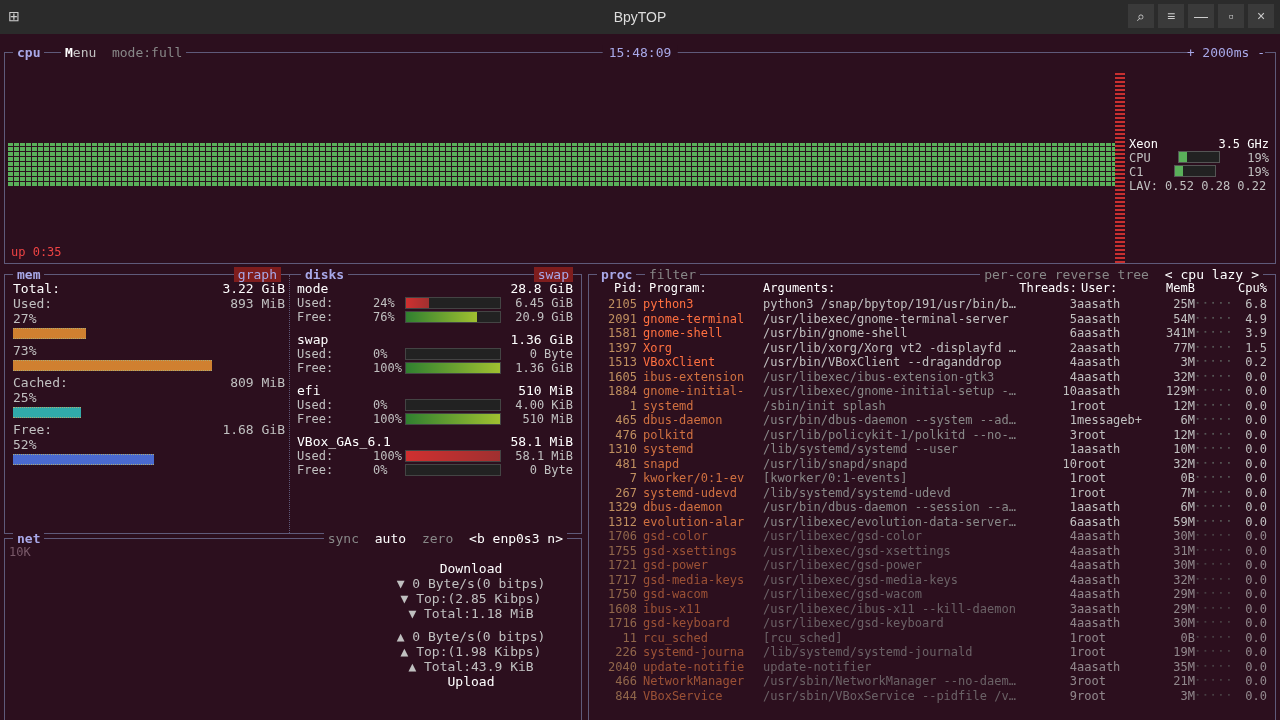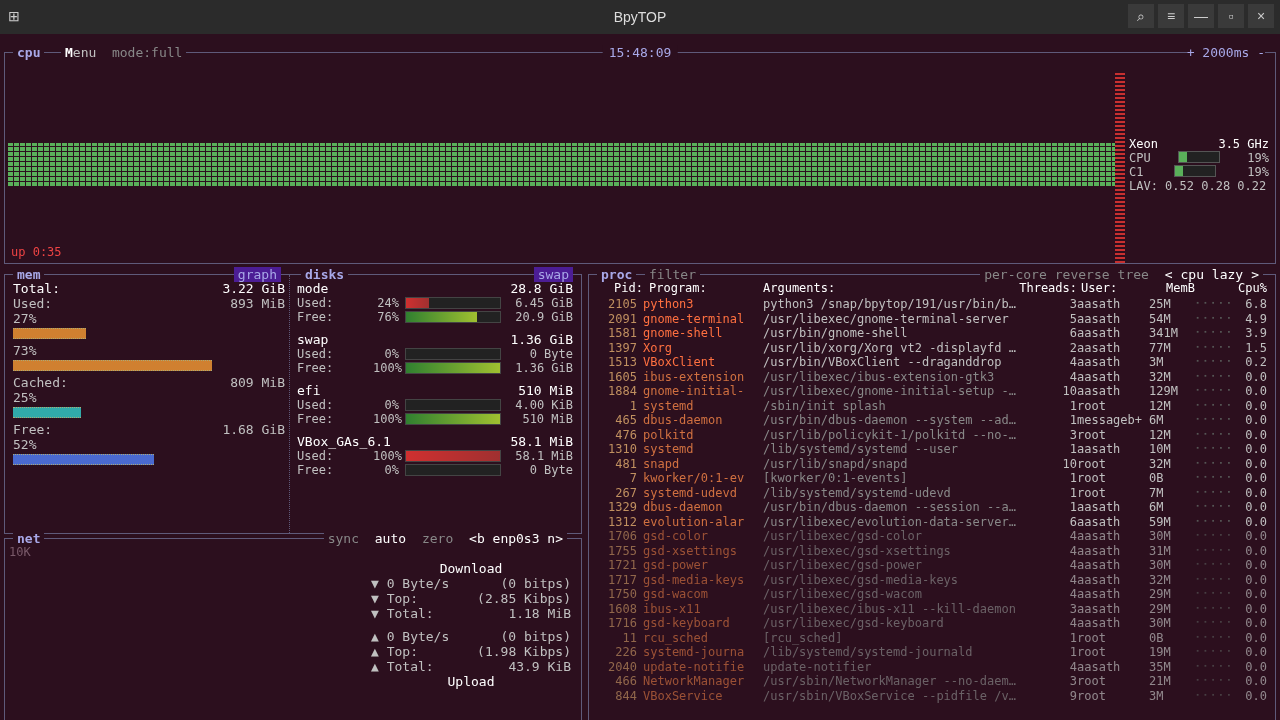--- a/index.html
+++ b/index.html
@@ -3,21 +3,21 @@
 <meta charset="utf-8">
 <style>
   html,body{margin:0;padding:0;width:1280px;height:720px;background:#2c0f1e;color:#c0c0c0;font-family:monospace;font-size:13px;overflow:hidden}
   .titlebar{height:34px;background:#2b2b2b;display:flex;align-items:center;justify-content:center;color:#ddd;font-family:sans-serif;font-size:14px;position:relative}
   .titlebar .icons{position:absolute;right:6px;top:4px;display:flex;gap:4px}
   .tb-btn{width:26px;height:24px;background:#3a3a3a;display:flex;align-items:center;justify-content:center;color:#ccc;font-size:14px}
   .tb-app{position:absolute;left:8px;top:8px;color:#ccc;font-size:14px}
   .main{position:absolute;top:34px;left:0;right:0;bottom:0}
   .box{position:absolute;border:1px solid #5f5a7a}
   .box-title{position:absolute;top:-8px;left:8px;background:#2c0f1e;color:#a8a8e8;padding:0 4px;font-weight:bold}
-  .box-rtitle{position:absolute;top:-8px;right:8px;background:#4c1d95;color:#a8a8e8;padding:0 4px}
+  .box-rtitle{position:absolute;top:-8px;right:8px;background:#7f1d1d;color:#a8a8e8;padding:0 4px}
   
   #cpu-box{left:4px;top:18px;right:4px;height:210px}
   .cpu-menu{position:absolute;top:-8px;left:56px;background:#2c0f1e;padding:0 4px}
   .cpu-menu span{color:#c0c0c0}
   .cpu-menu b{color:#fff}
   .clock{position:absolute;top:-8px;left:50%;transform:translateX(-50%);background:#2c0f1e;color:#a8a8e8;padding:0 6px}
   .interval{position:absolute;top:-8px;right:10px;background:#2c0f1e;color:#a8a8e8;}
   .cpu-graph{position:absolute;left:2px;right:150px;top:90px;height:44px;background:
     repeating-linear-gradient(90deg,#2c0f1e 0 1px,transparent 1px 6px),
     repeating-linear-gradient(0deg,#2c0f1e 0 1px,transparent 1px 5px),
@@ -34,50 +34,50 @@
   .mem-left{position:absolute;left:8px;top:6px;width:272px}
   .mem-right{position:absolute;left:292px;top:6px;width:276px}
   .kv{display:flex;justify-content:space-between}
   .hbar{height:9px;margin:2px 0 4px 0;background:linear-gradient(90deg,#d08030,#d08030);border-top:1px dotted #aa7;border-bottom:1px dotted #aa7}
   .hbar.blue{background:linear-gradient(90deg,#4a6ad0,#4a6ad0)}
   .hbar.teal{background:linear-gradient(90deg,#30aaaa,#30aaaa)}
   .disk-row{margin-bottom:2px}
   .disk-head{display:flex;justify-content:space-between;color:#fff}
   .disk-line{display:flex;align-items:center;gap:6px;font-size:12px}
   .disk-line .lab{width:70px;color:#c0c0c0}
-  .disk-line .pct{width:26px;text-align:right}
+  .disk-line .pct{width:26px;}
   .disk-line .db{flex:1;height:10px;border:1px solid #444;background:#222;position:relative}
   .disk-line .db i{display:block;height:100%}
   .grad-used{background:linear-gradient(90deg,#d03030,#a03030)}
   .grad-free{background:linear-gradient(90deg,#308030,#a0c030)}
   .vdiv{position:absolute;left:284px;top:0;bottom:0;border-left:1px dotted #5f5a7a}
   
   #net-box{left:4px;top:504px;width:576px;height:198px}
   .net-tabs{position:absolute;top:-8px;right:14px;background:#2c0f1e;color:#888}
   .net-tabs span{padding:0 4px}
   .net-tabs .on{color:#fff}
   .net-stats{position:absolute;right:10px;top:22px;width:200px}
   .net-stats .hdr{color:#fff;text-align:center}
-  .net-stats .ln{display:flex;justify-content:space-between}
+  .net-stats .ln{display:flex;justify-content:center}
   .net-10k{position:absolute;left:4px;color:#7a5a6a;font-size:12px}
   
   #proc-box{left:588px;top:240px;right:4px;height:462px}
   .proc-tabs{position:absolute;top:-8px;right:12px;background:#2c0f1e;color:#888}
   .proc-tabs span{padding:0 4px}
   .proc-tabs .on{color:#fff}
   .proc-filter{position:absolute;top:-8px;left:56px;background:#2c0f1e;color:#888;padding:0 4px}
   .proc-hdr{position:absolute;top:6px;left:8px;right:8px;display:grid;grid-template-columns:46px 120px 1fr 60px 72px 46px 36px 36px;color:#fff;font-weight:normal;font-size:12px}
   .proc-body{position:absolute;top:22px;left:8px;right:8px;bottom:18px;overflow:hidden}
   .prow{display:grid;grid-template-columns:46px 120px 1fr 60px 72px 46px 36px 36px;font-size:12px;line-height:14.5px;white-space:nowrap}
   .prow .pid{color:#c09060;text-align:right;padding-right:6px}
   .prow .prg{color:#d07040}
   .prow .arg{color:#888;overflow:hidden;text-overflow:ellipsis}
   .prow .thr{text-align:right;color:#c0c0c0}
   .prow .usr{color:#c0c0c0}
-  .prow .mem{color:#c0c0c0}
+  .prow .mem{text-align:right;color:#c0c0c0}
   .prow .spark{color:#555;letter-spacing:-1px}
   .prow .cpu{text-align:right;color:#c0c0c0}
   .prow.high .prg{color:#ff7040}
   .prow.high .arg{color:#c0c0c0}
   .prow.dim{opacity:.68}
   .r{text-align:right}
 </style>
 </head>
 <body>
 

